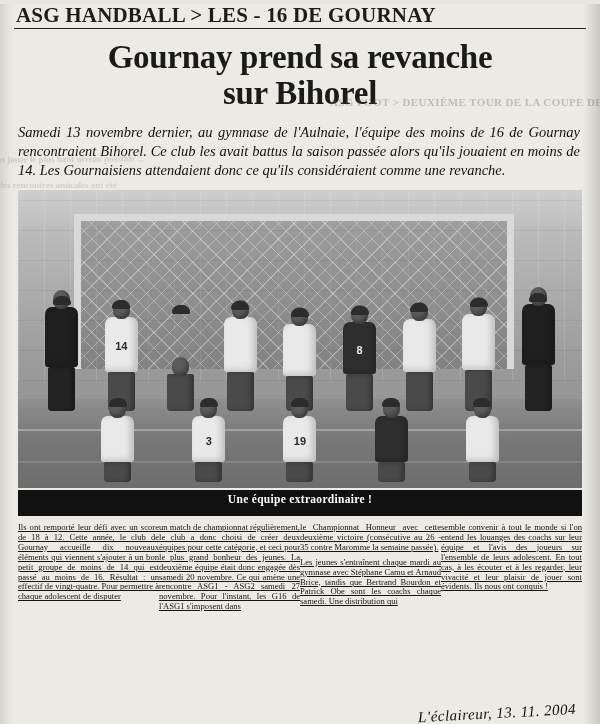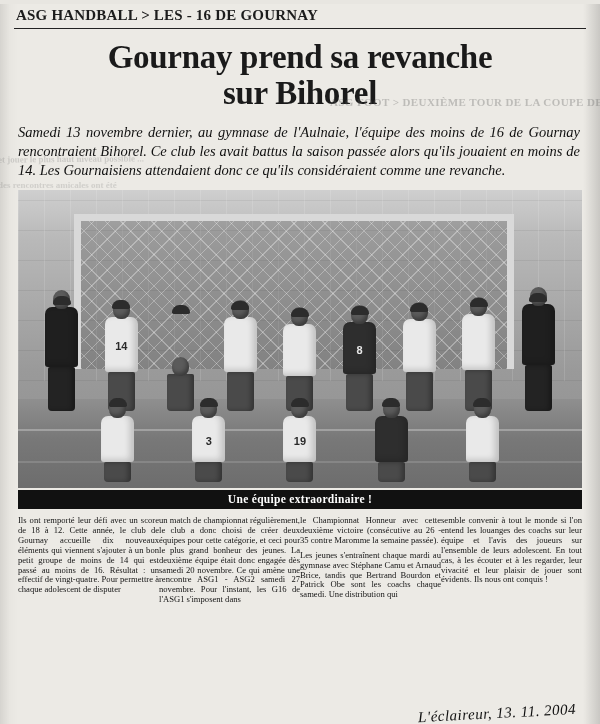--- a/index.html
+++ b/index.html
@@ -28,21 +28,21 @@
   
   .kicker-row {
     position: relative;
     height: 24px;
     border-bottom: 1.5px solid #222;
     margin: 4px 0 0 0;
   }
   .kicker {
     font-family: "Liberation Serif", serif;
     font-weight: bold;
-    font-size: 15px;
+    font-size: 21px;
     letter-spacing: 0.2px;
     color: #1c1c1c;
     padding-left: 2px;
     line-height: 22px;
   }
   
   .ghost {
     position: absolute;
     color: rgba(90,90,90,0.32);
     font-family: "Liberation Serif", serif;
@@ -220,33 +220,34 @@
   }
   .coach .torso { background: #1f1f1e; }
   .coach .legs { background: #232322; }
   .caption-bar {
     background: #111;
     color: #fff;
     text-align: center;
     font-family: "Liberation Serif", serif;
     font-weight: bold;
     font-size: 11.5px;
-    padding: 3px 0 4px 0;
+    padding: 3px 0 11px 0;
     letter-spacing: 0.3px;
     margin: 0 4px;
   }
   
   .columns {
     display: flex;
     margin: 7px 4px 0 4px;
     font-family: "Liberation Serif", serif;
     font-size: 8.6px;
     line-height: 9.9px;
     text-align: justify;
     color: #141414;
+    text-decoration: underline;
   }
   .col { flex: 1; }
   .col p { margin: 0 0 5px 0; }
   .col p:last-child { margin-bottom: 0; }
   .signature {
     position: absolute;
     right: 24px;
     bottom: 6px;
     font-family: "Liberation Serif", serif;
     font-style: italic;

